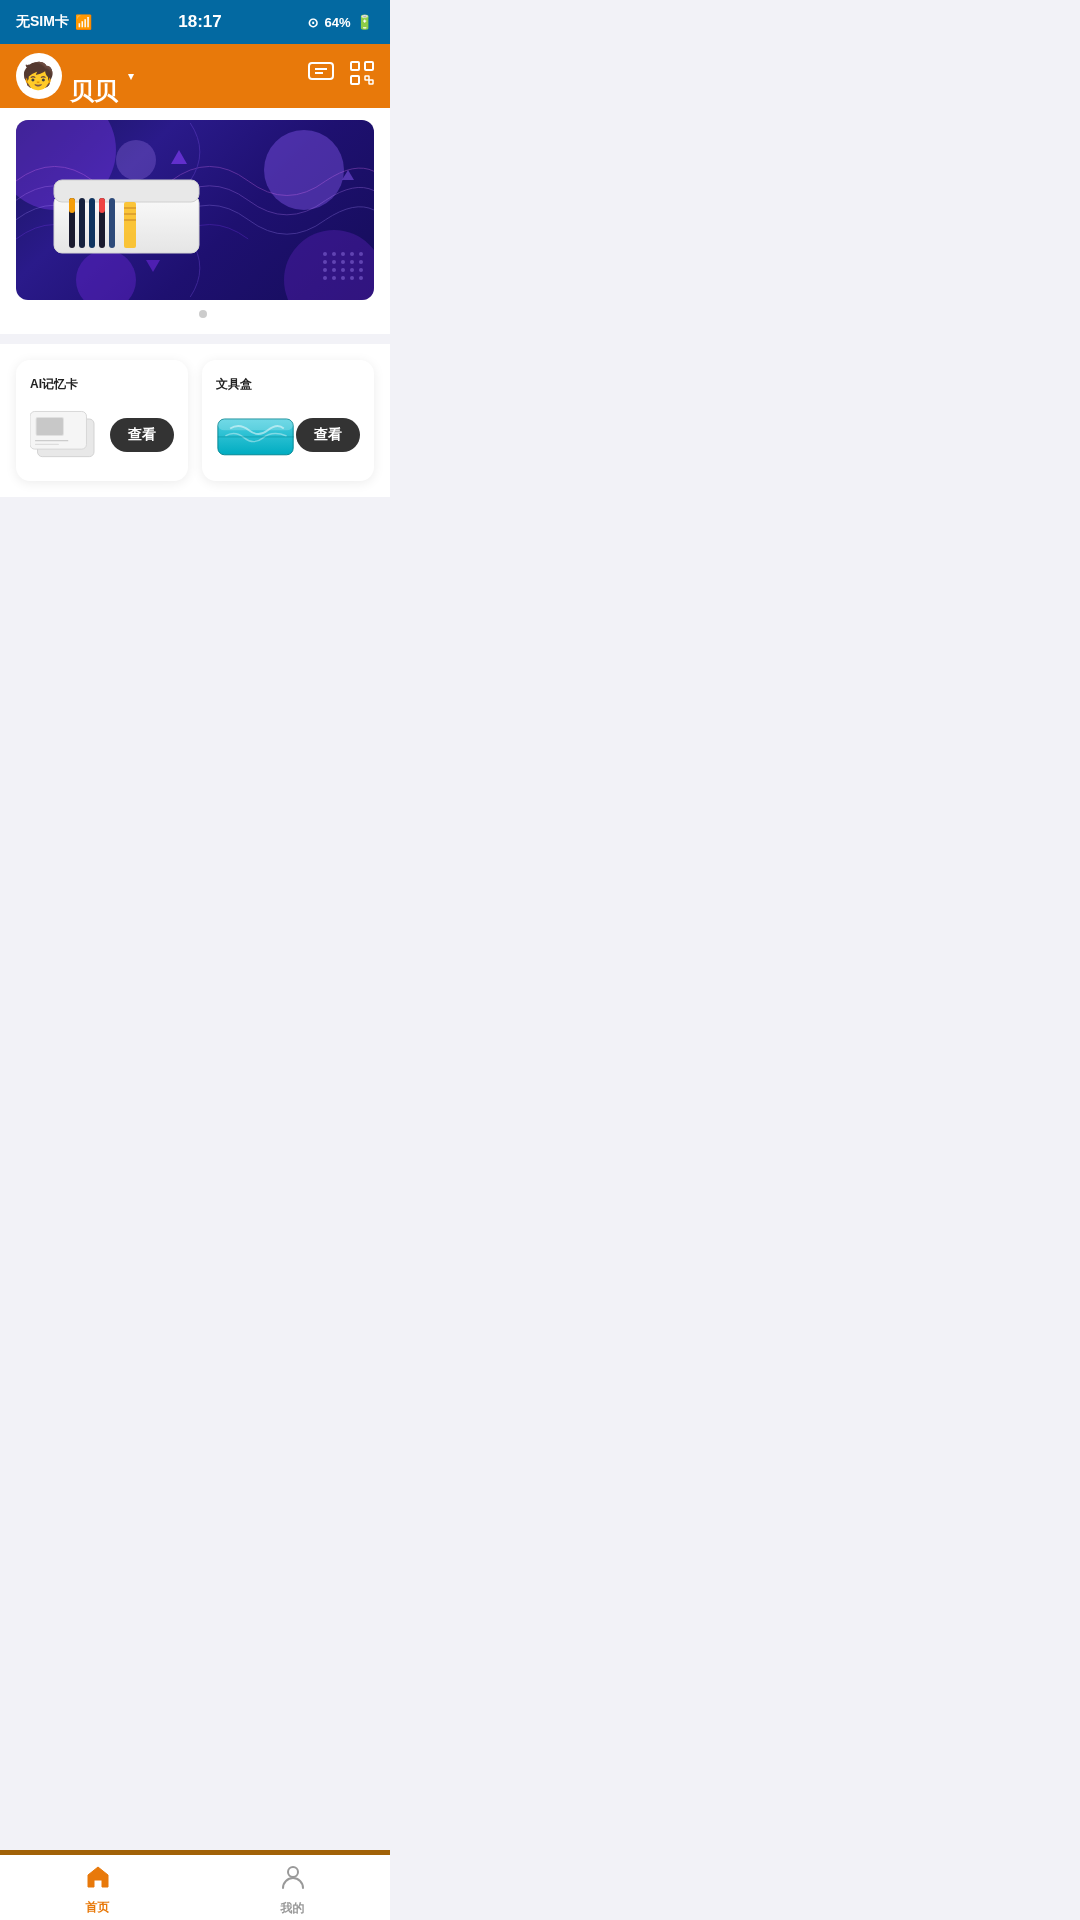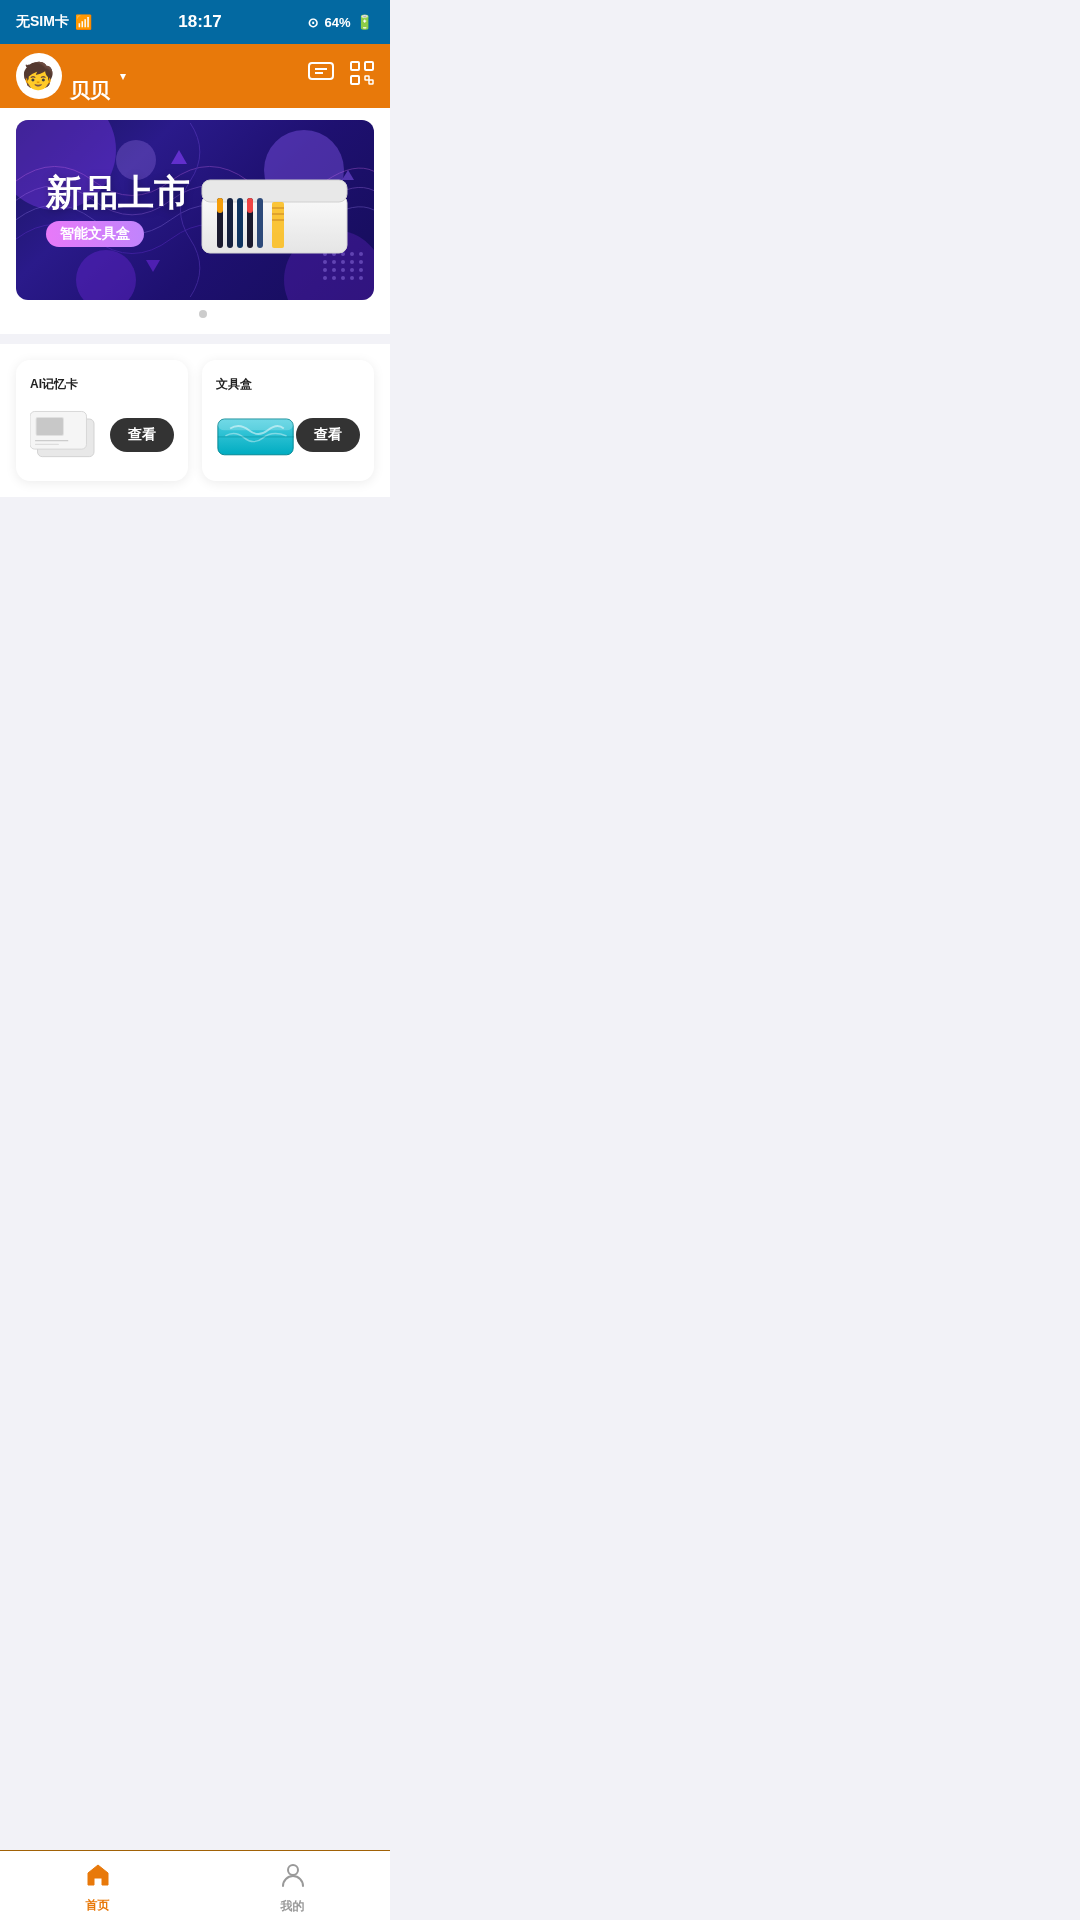--- a/index.html
+++ b/index.html
@@ -45,21 +45,21 @@
       border-radius: 50%;
       background: #fff;
       overflow: hidden;
       display: flex;
       align-items: center;
       justify-content: center;
       font-size: 26px;
     }
     .username {
       color: white;
-      font-size: 20px;
+      font-size: 24px;
       font-weight: 600;
       margin-top: 29px;
     }
     .dropdown-arrow {
       color: white;
       font-size: 12px;
       margin-left: 2px;
     }
     .header-right { display: flex; align-items: center; gap: 16px; }
     .header-icon {
@@ -240,21 +240,21 @@
     }
 
     
     .bottom-nav {
       position: fixed;
       bottom: 0;
       left: 0;
       width: 390px;
       height: 70px;
       background: white;
-      border-top: 1px solid #a16207;
+      border-top: 5px solid #a16207;
       display: flex;
       align-items: center;
     }
     .nav-item {
       flex: 1;
       display: flex;
       flex-direction: column;
       align-items: center;
       justify-content: center;
       gap: 4px;
@@ -404,24 +404,20 @@
         <span></span>
         <span></span>
         <span></span>
       <span></span>
         <span></span>
         <span></span>
         <span></span>
         <span></span>
     </div>
 
-    <div class="banner-text-area">
-      <div class="banner-title">新品上市</div>
-      <div class="banner-subtitle">智能文具盒</div>
-    </div>
 
     <div class="banner-product">
       <svg width="155" height="120" viewBox="0 0 155 120">
 
         <rect x="5" y="45" width="145" height="58" rx="8" fill="#f0f0f0"></rect>
         <rect x="5" y="45" width="145" height="58" rx="8" fill="url(#caseGrad)" stroke="#d5d5d5" stroke-width="1"></rect>
 
         <rect x="5" y="30" width="145" height="22" rx="8" fill="#e8e8e8" stroke="#d0d0d0" stroke-width="1"></rect>
 
         <rect x="20" y="48" width="6" height="50" rx="3" fill="#1a1a2e"></rect>

